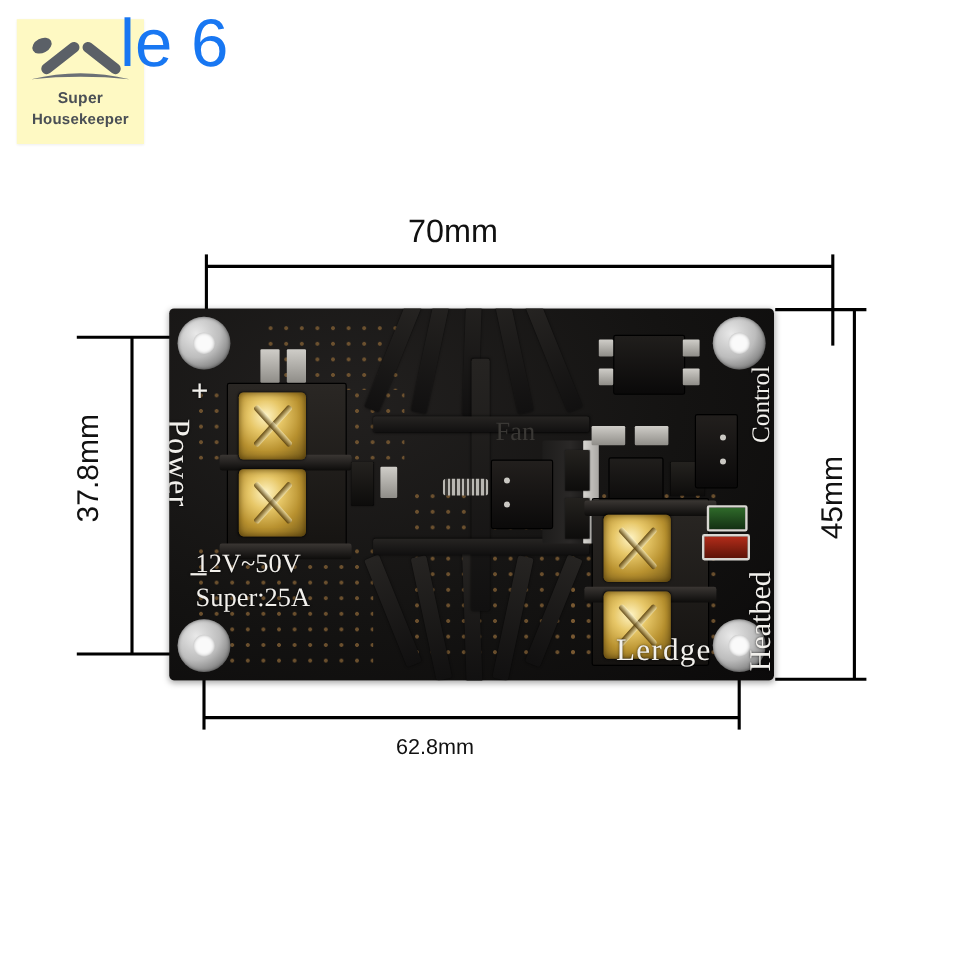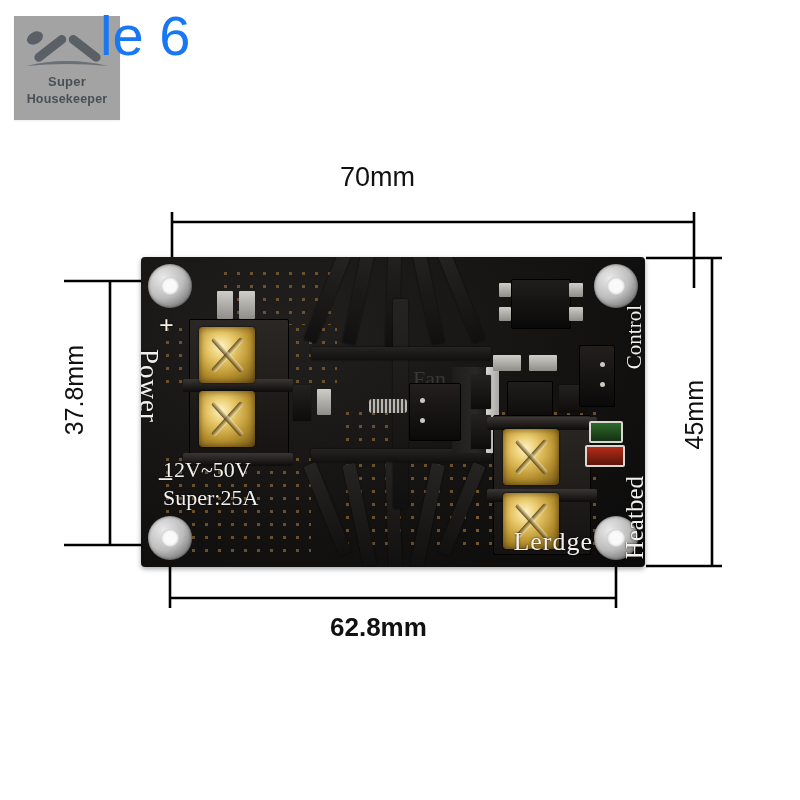--- a/index.html
+++ b/index.html
@@ -15,21 +15,21 @@
     font-family: "Liberation Sans", sans-serif;
   }
 
   
   .watermark {
     position: absolute;
     left: 14px;
     top: 16px;
     width: 106px;
     height: 104px;
-    background: #a3a3a3;
+    background: #fef9c3;
     box-shadow: 0 1px 2px rgba(0,0,0,0.07);
   }
   .wm-mark {
     position: absolute;
     left: 0; top: 2px;
     width: 106px; height: 56px;
   }
   .wm-text {
     position: absolute;
     left: 0;
@@ -63,22 +63,22 @@
     left: 0; top: 0;
     width: 800px; height: 800px;
     pointer-events: none;
   }
   .dim-label {
     position: absolute;
     font-family: "Liberation Sans", sans-serif;
     color: #111111;
     white-space: nowrap;
   }
-  .dim-top      { left: 340px; top: 162px; font-size: 27px; }
-  .dim-bottom   { left: 330px; top: 612px; font-size: 26px; font-weight: bold; }
+  .dim-top      { left: 340px; top: 178px; font-size: 27px; }
+  .dim-bottom   { left: 330px; top: 612px; font-size: 18px; }
   .dim-left     { left: 60px;  top: 345px; font-size: 25px;
                   writing-mode: vertical-rl; transform: rotate(180deg); }
   .dim-right    { left: 680px; top: 380px; font-size: 25px;
                   writing-mode: vertical-rl; transform: rotate(180deg); }
 
   
   .board {
     position: absolute;
     left: 141px;
     top: 257px;
@@ -147,21 +147,20 @@
     right: -2px; top: 48px;
     font-size: 21px;
     writing-mode: vertical-rl;
     transform: rotate(180deg);
   }
   .silk-fan {
     left: 272px; top: 90px;
     font-size: 22px;
     color: #3a3835;
     text-shadow: none;
-    margin-top: 19px;
   }
 
   
   .term-block {
     position: absolute;
     background: linear-gradient(180deg, #2a2724 0%, #151311 100%);
     border: 1px solid #000;
     border-radius: 2px;
   }
   .term-screw {

